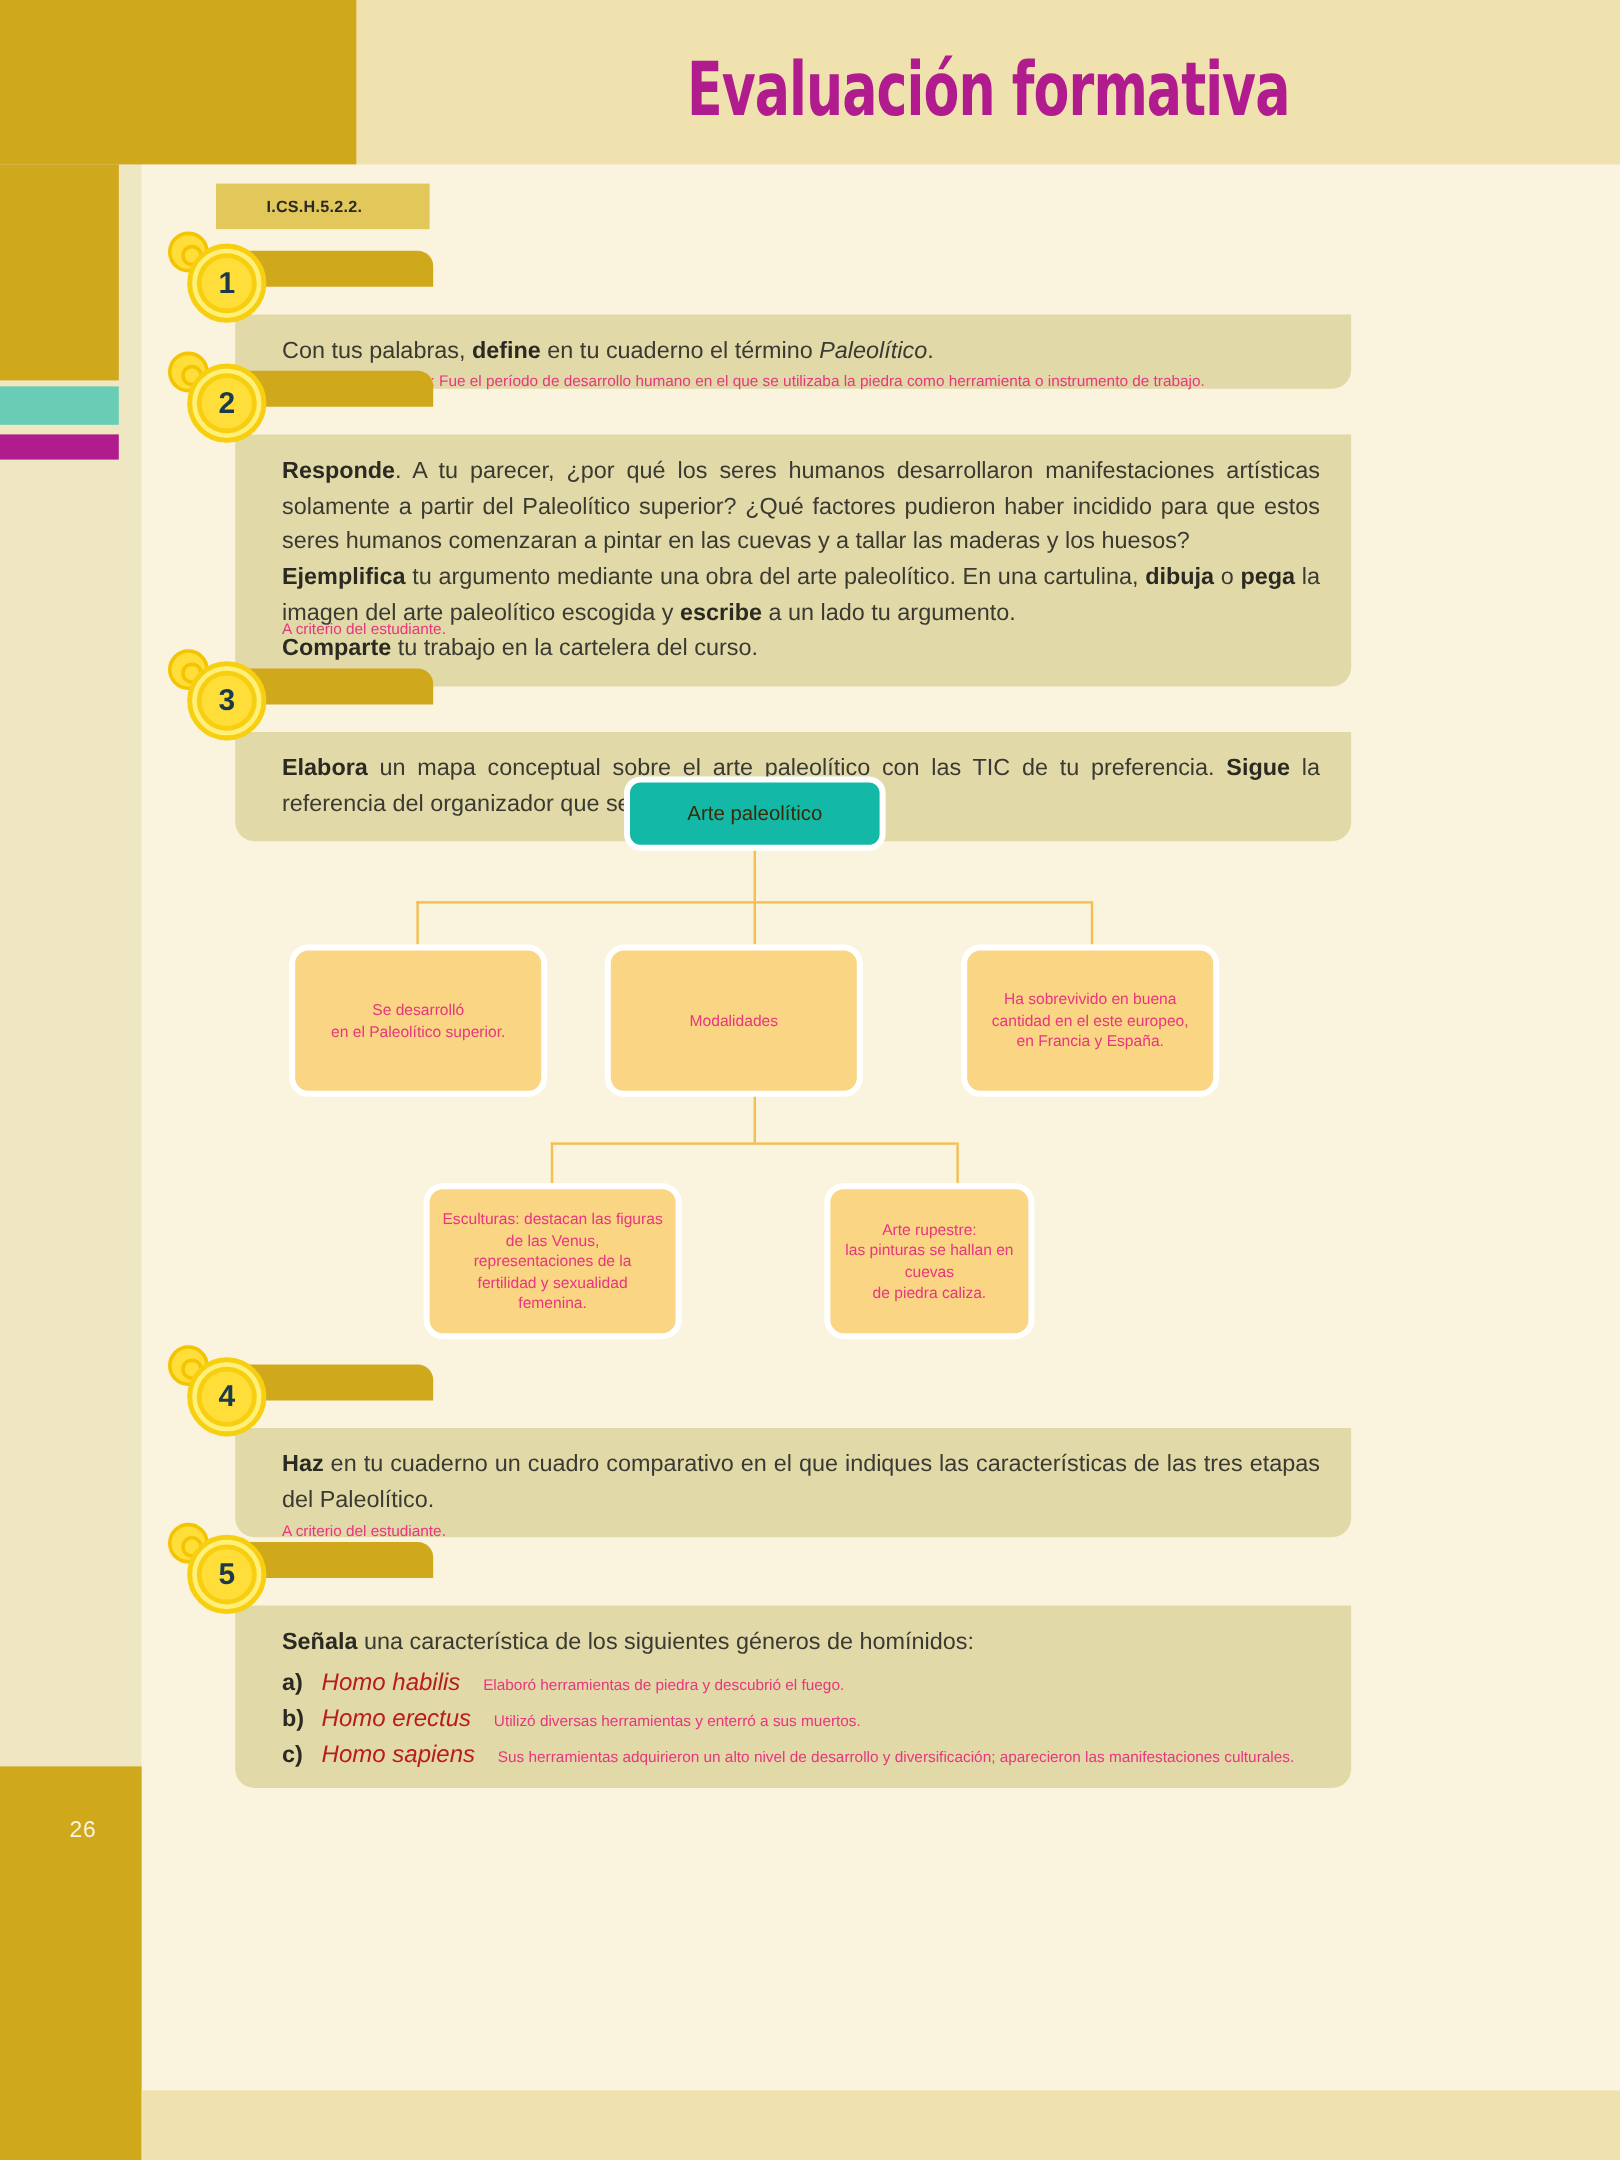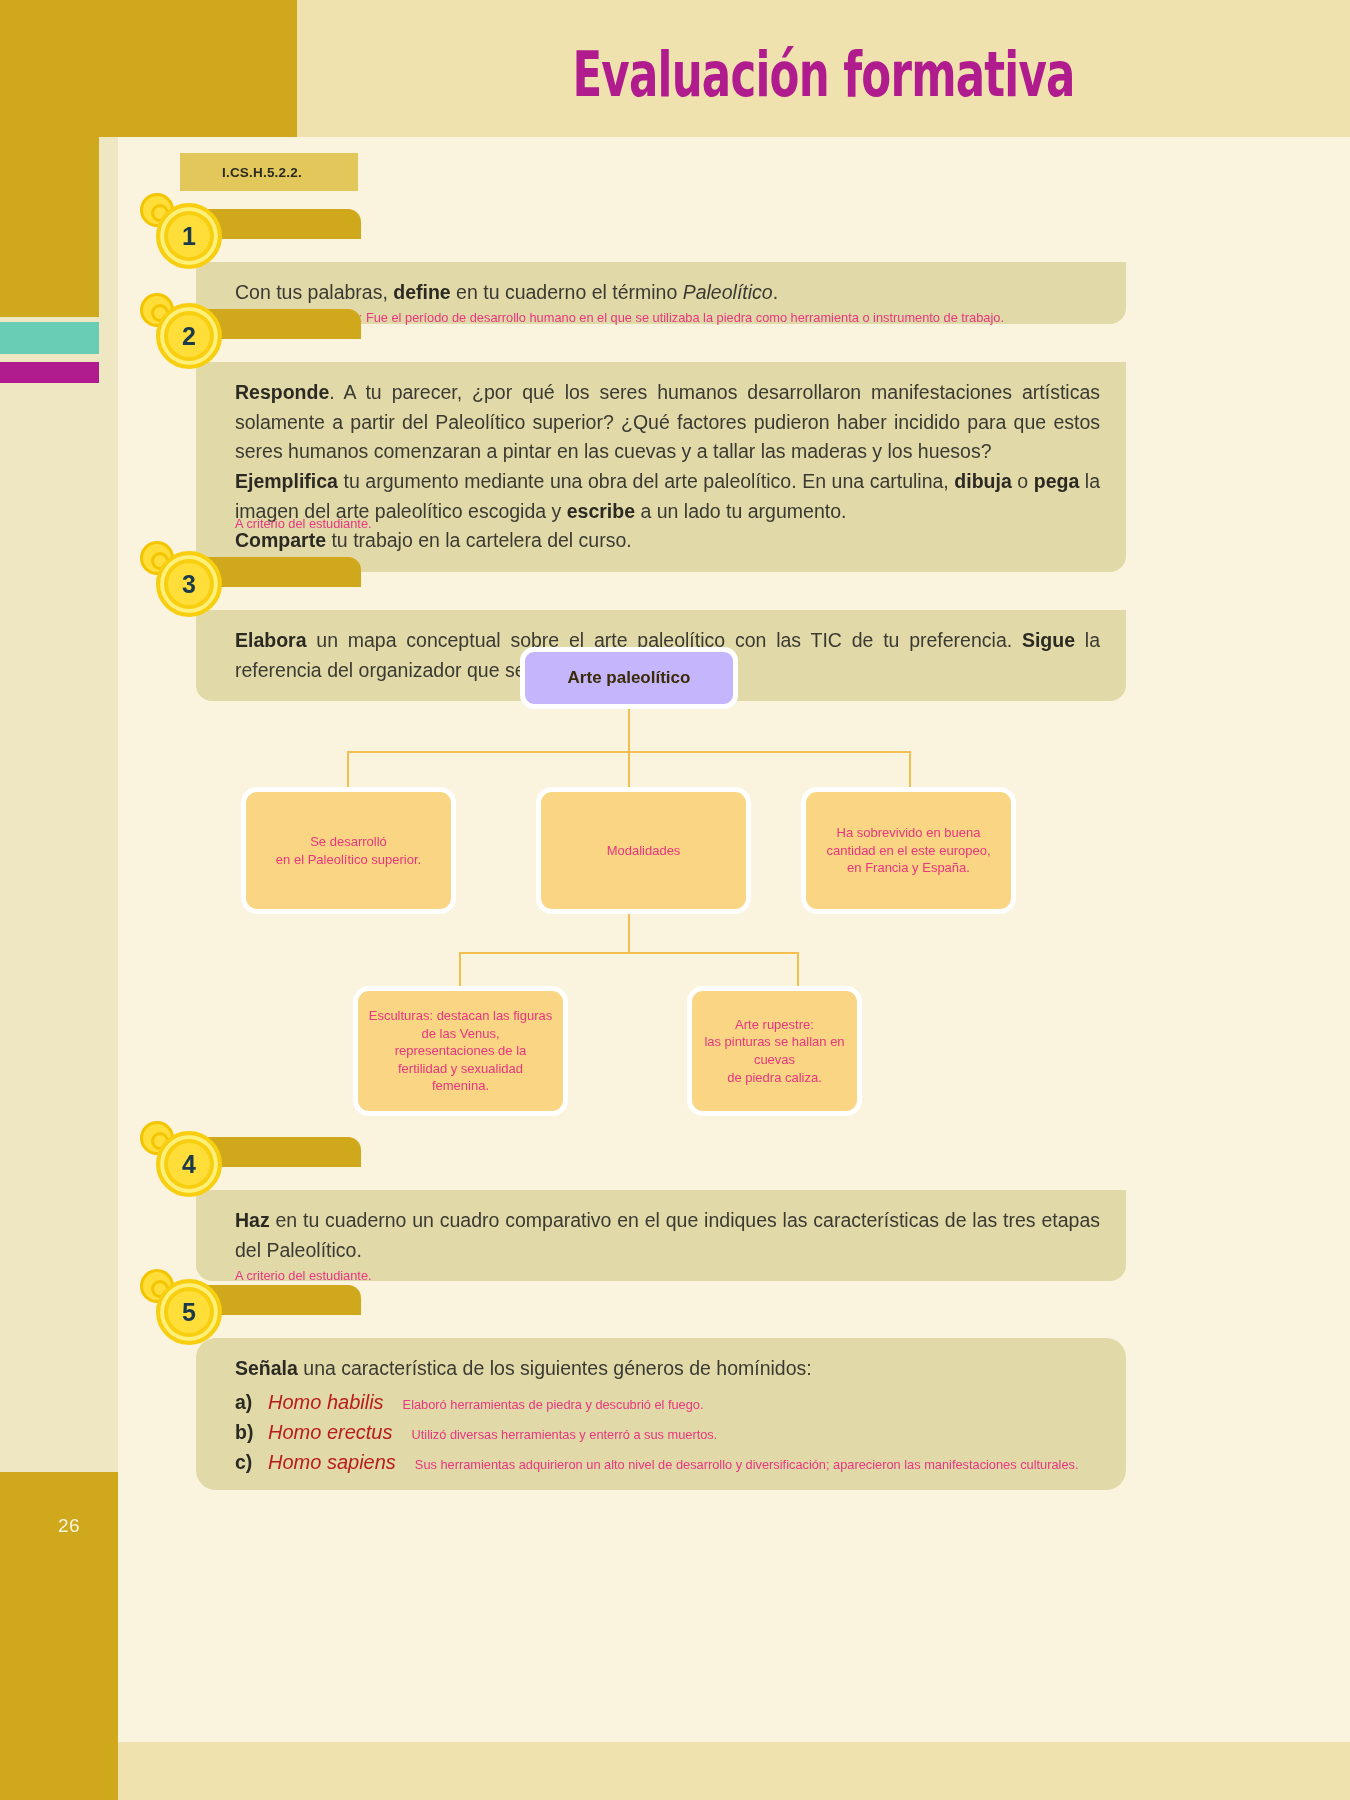--- a/index.html
+++ b/index.html
@@ -126,22 +126,22 @@
     position: absolute;
     border-radius: 16px;
     border: 5px solid #FFFFFF;
     display: flex; align-items: center; justify-content: center;
     text-align: center;
     font-family: "Liberation Sans", sans-serif;
     color: #E8367F; font-size: 13px; line-height: 1.35;
     padding: 8px;
   }
   .node.root {
-    background: #c4b5fd; border-radius: 14px;
-    color: #3A2A06; font-weight: bold; font-size: 17px; text-align: right;
+    background: #14b8a6; border-radius: 14px;
+    color: #3A2A06; font-weight: normal; font-size: 17px; text-align: right;
   }
   .node.child { background: #FAD584; }
   .line { position: absolute; background: #F3BE52; }
   .line.v { width: 2px; }
   .line.h { height: 2px; }
 </style>
 </head>
 <body>
 
 <div class="page-bg"></div>
@@ -205,21 +205,21 @@
   <div class="map" style="top:510px;">
     <div class="node root" style="left:402px; top:0px; width:218px; height:62px;">Arte paleolítico</div>
 
     <div class="line v" style="left:510px; top:62px; height:42px;"></div>
     <div class="line h" style="left:229px; top:104px; width:563px;"></div>
     <div class="line v" style="left:229px; top:104px; height:36px;"></div>
     <div class="line v" style="left:510px; top:104px; height:36px;"></div>
     <div class="line v" style="left:791px; top:104px; height:36px;"></div>
 
     <div class="node child" style="left:123px; top:140px; width:215px; height:127px;">Se desarrolló<br>en el Paleolítico superior.</div>
-    <div class="node child" style="left:418px; top:140px; width:215px; height:127px;">Modalidades</div>
+    <div class="node child" style="left:386px; top:140px; width:215px; height:127px;">Modalidades</div>
     <div class="node child" style="left:683px; top:140px; width:215px; height:127px;">Ha sobrevivido en buena<br>cantidad en el este europeo,<br>en Francia y España.</div>
 
     <div class="line v" style="left:510px; top:267px; height:38px;"></div>
     <div class="line h" style="left:341px; top:305px; width:338px;"></div>
     <div class="line v" style="left:341px; top:305px; height:34px;"></div>
     <div class="line v" style="left:679px; top:305px; height:34px;"></div>
 
     <div class="node child" style="left:235px; top:339px; width:215px; height:130px;">Esculturas: destacan las figuras<br>de las Venus,<br>representaciones de la<br>fertilidad y sexualidad<br>femenina.</div>
     <div class="node child" style="left:569px; top:339px; width:175px; height:130px;">Arte rupestre:<br>las pinturas se hallan en cuevas<br>de piedra caliza.</div>
   </div>
@@ -239,21 +239,21 @@
   </div>
 
   <div class="exercise" style="top:1148px;">
     <div class="tab"></div>
     <div class="medallion">
       <div class="small-ring"></div>
       <div class="ring">
         <span class="num">5</span>
       </div>
     </div>
-    <div class="banner" style="width:930px;border-radius:20px;">
+    <div class="banner" style="width:930px;">
       <div class="q-text"><b>Señala</b> una característica de los siguientes géneros de homínidos:</div>
       <div>
         <div class="list-row">
           <span class="list-letter">a)</span>
           <span class="list-term">Homo habilis</span>
           <span class="list-ans">Elaboró herramientas de piedra y descubrió el fuego.</span>
         </div>
         <div class="list-row">
           <span class="list-letter">b)</span>
           <span class="list-term">Homo erectus</span>

